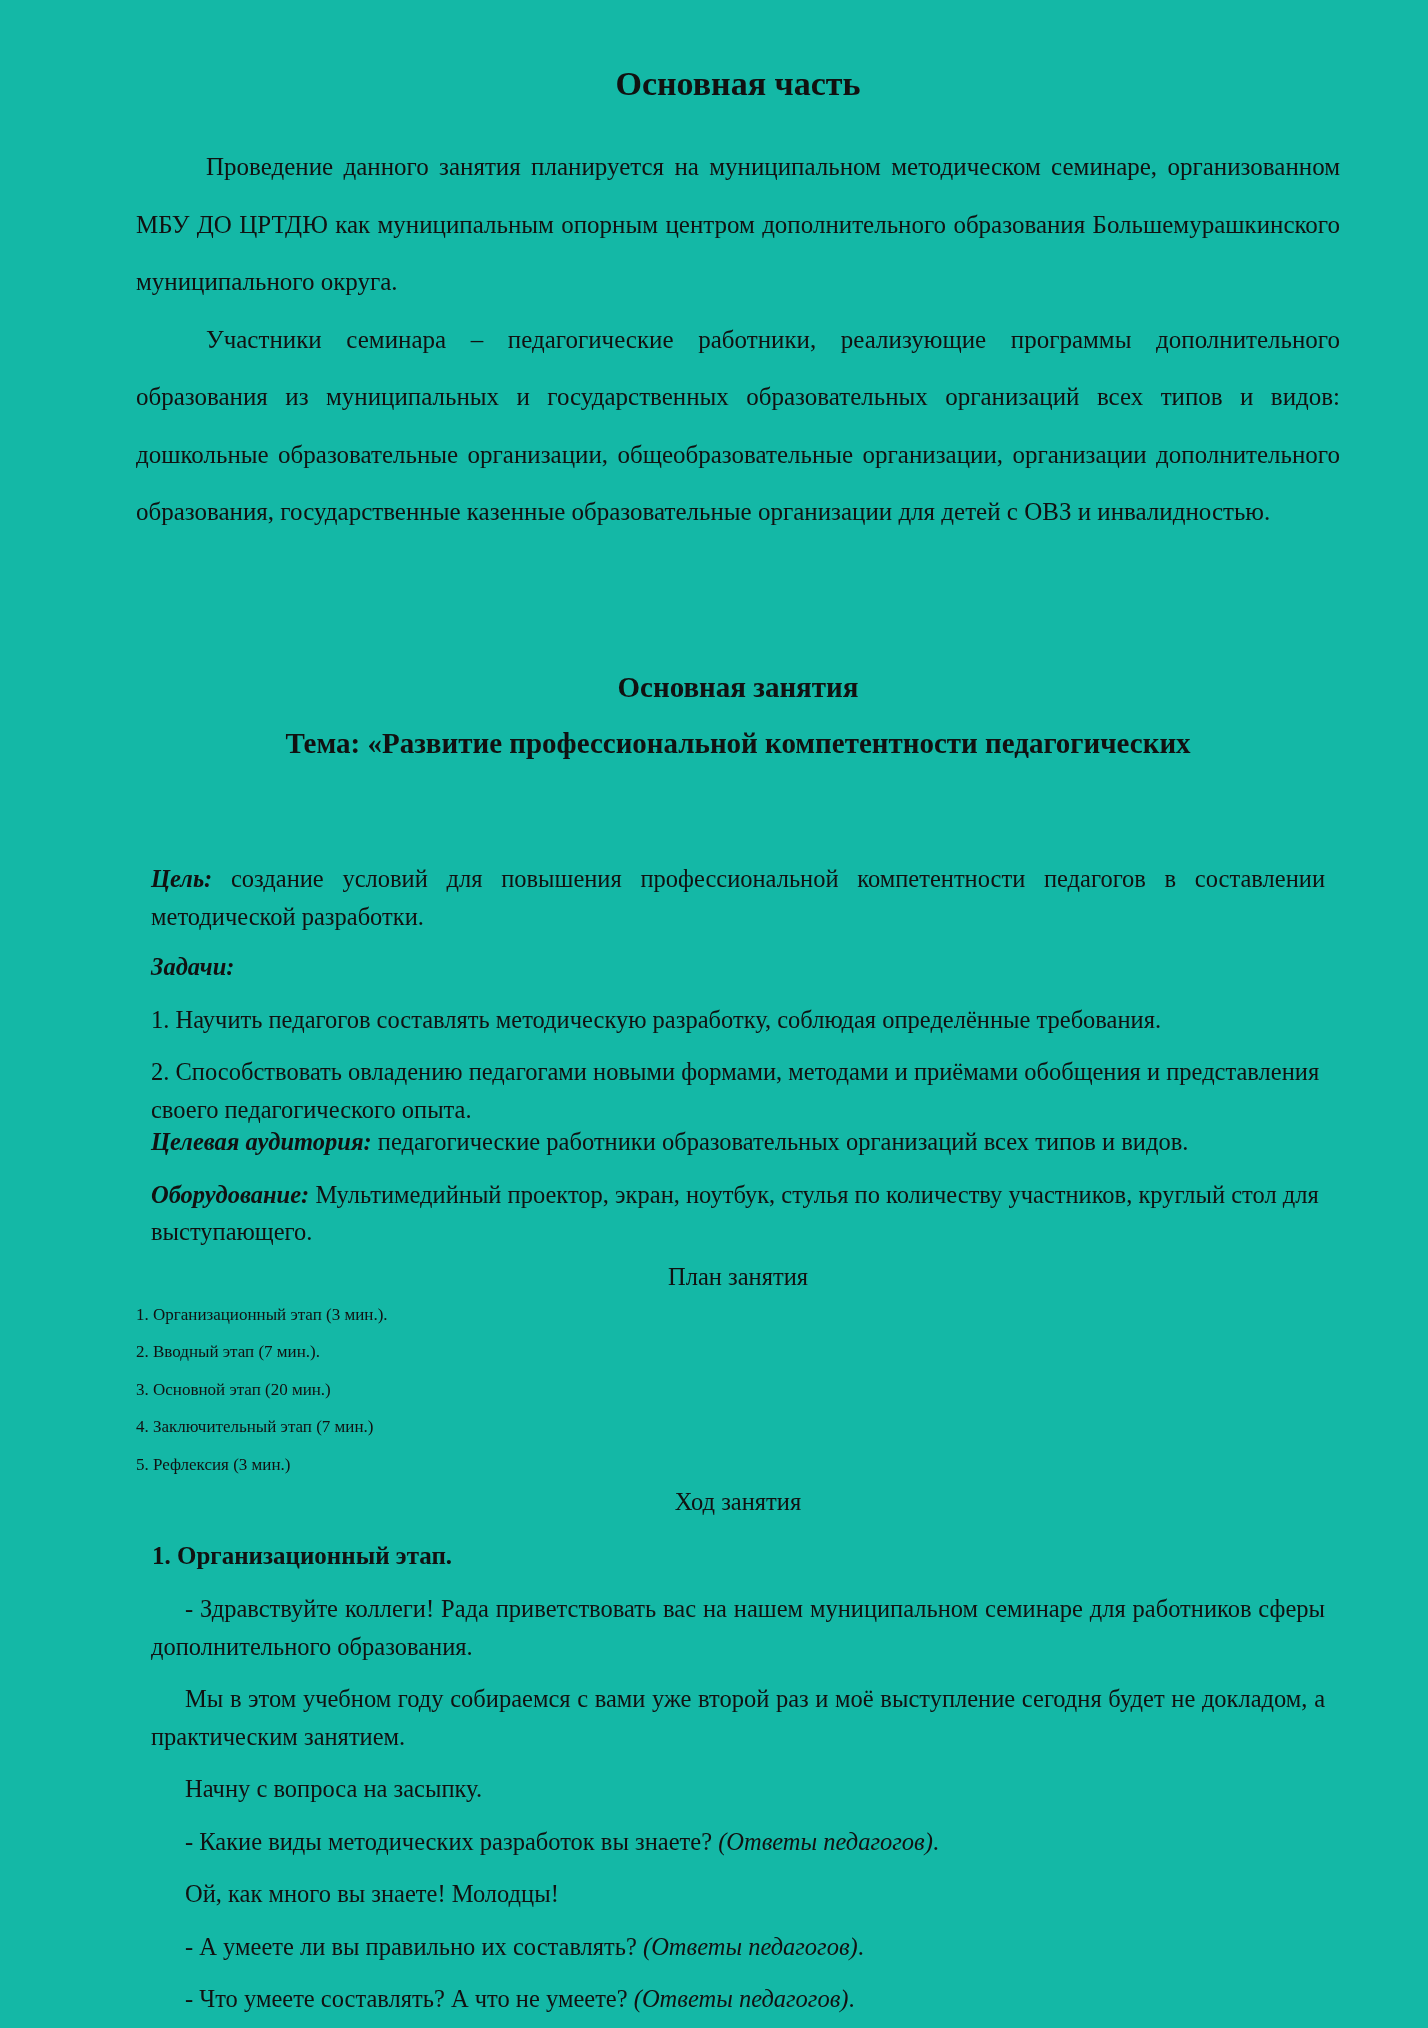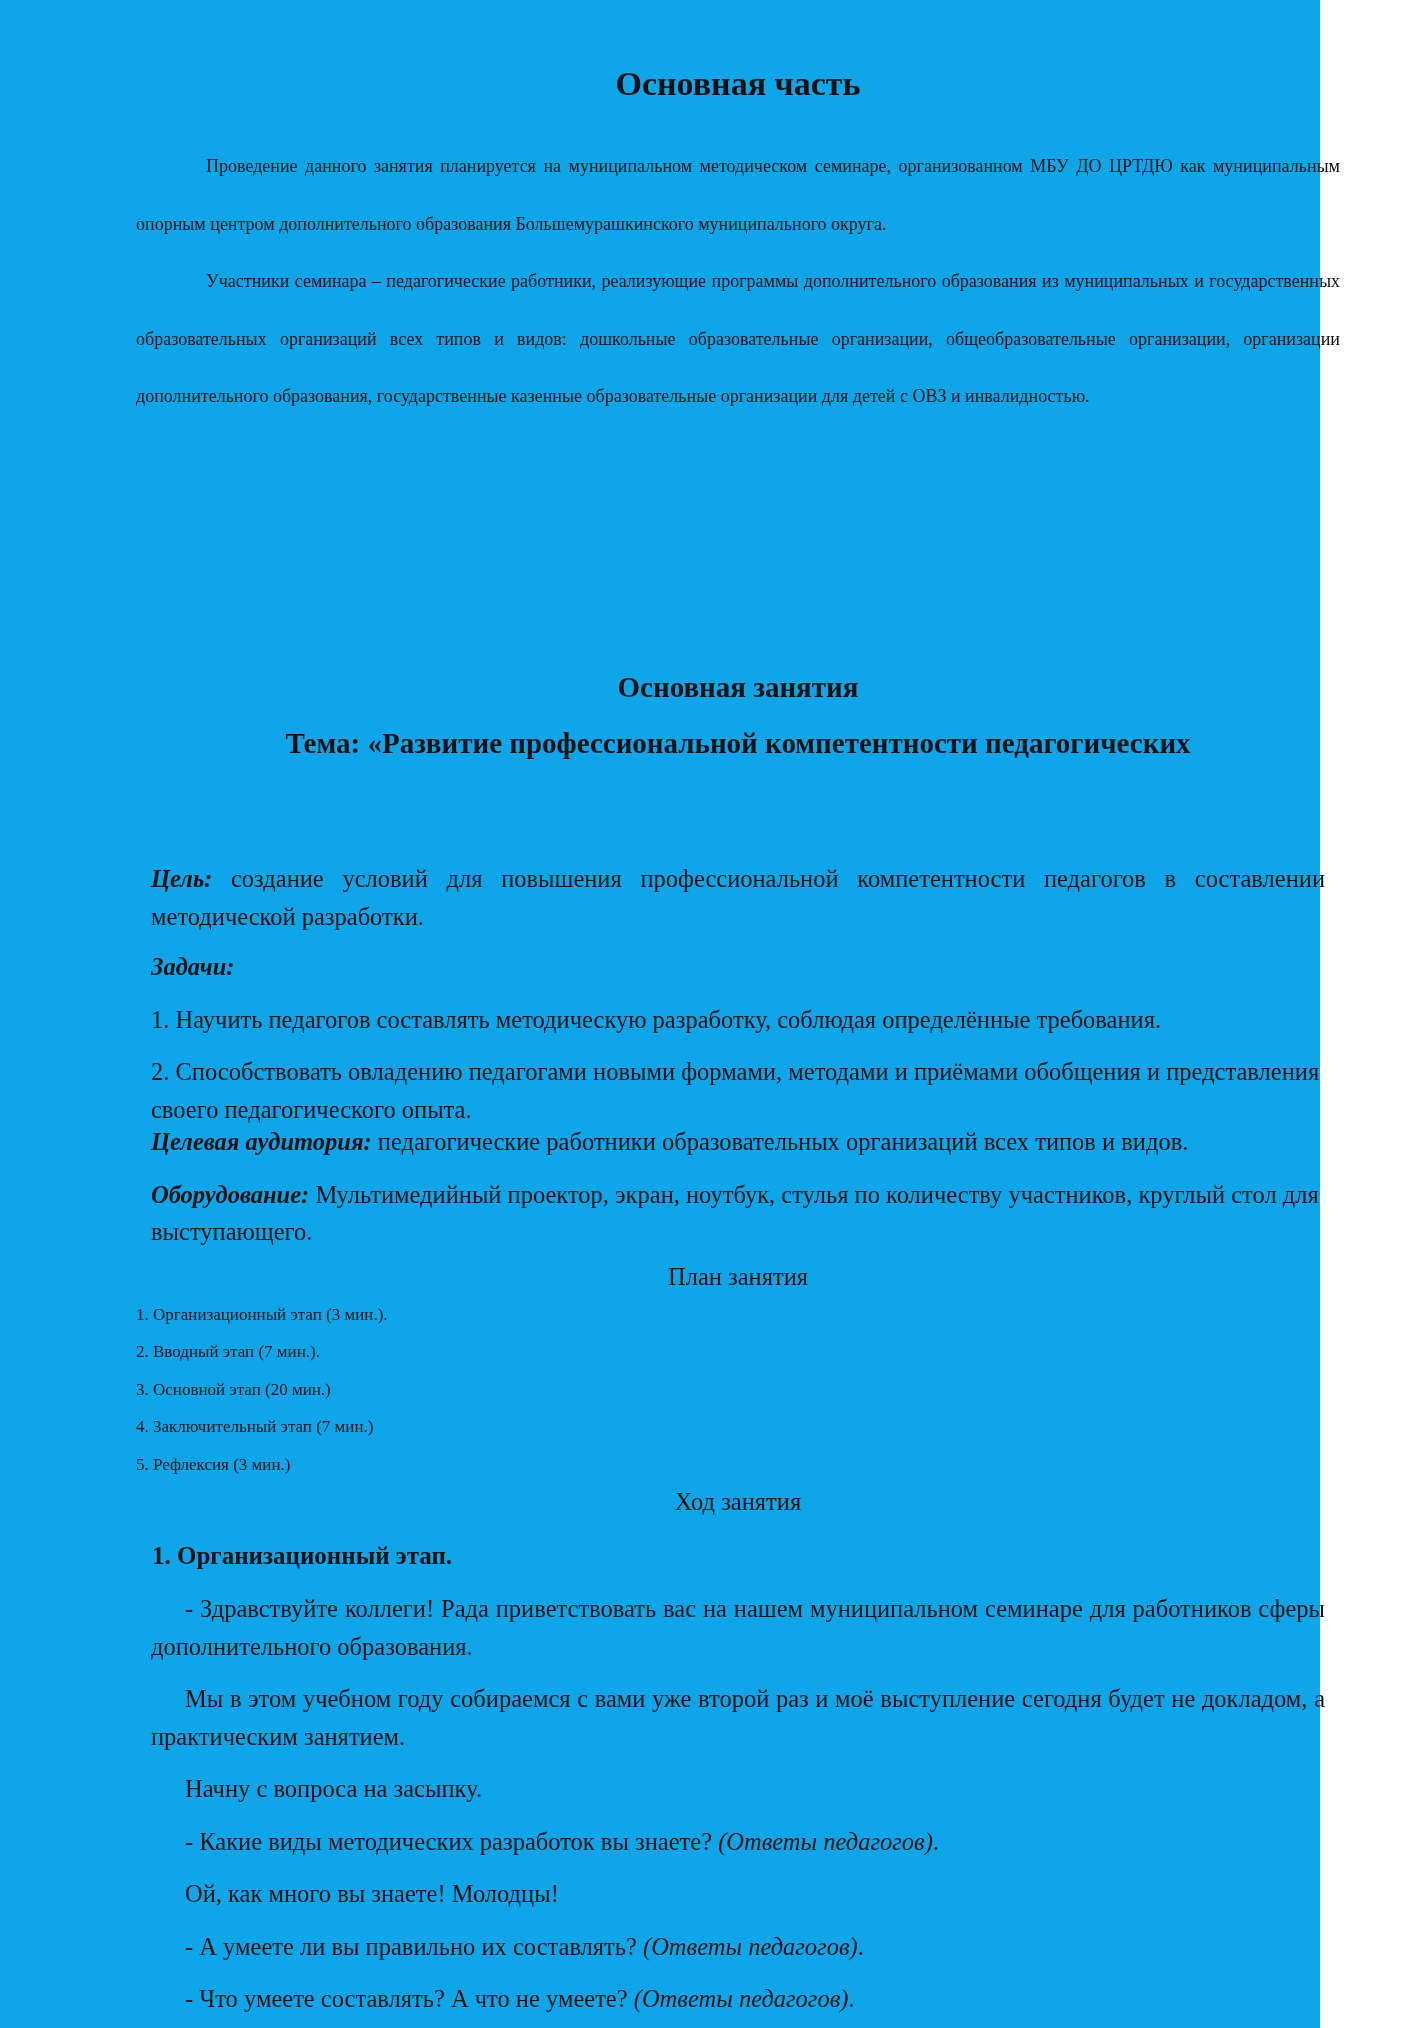--- a/index.html
+++ b/index.html
@@ -9,38 +9,38 @@
     }
     body {
       width: 1428px;
       height: 2028px;
       overflow: hidden;
       color: #111111;
       font-family: "Liberation Serif", "DejaVu Serif", serif;
     }
     .page {
       position: relative;
-      width: 1320px;
+      width: 1428px;
       height: 2028px;
-      background: #0ea5e9;
+      background: #14b8a6;
     }
     .col {
       position: absolute;
       left: 136px;
       width: 1204px;
     }
     .h-main {
       text-align: center;
       font-weight: bold;
       font-size: 34px;
       margin: 0;
       line-height: 40px;
     }
     .p-big {
-      font-size: 18px;
+      font-size: 25px;
       line-height: 57.5px;
       text-align: justify;
       text-indent: 70px;
       margin: 0;
     }
     .h-sub {
       text-align: center;
       font-weight: bold;
       font-size: 29px;
       margin: 0;

